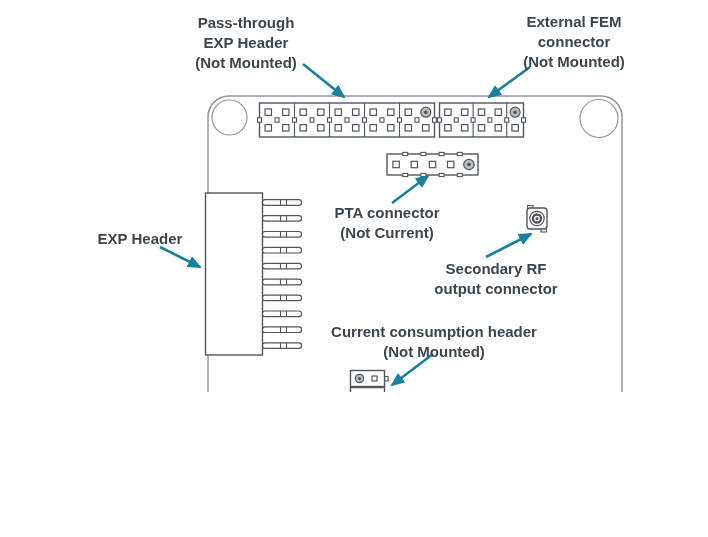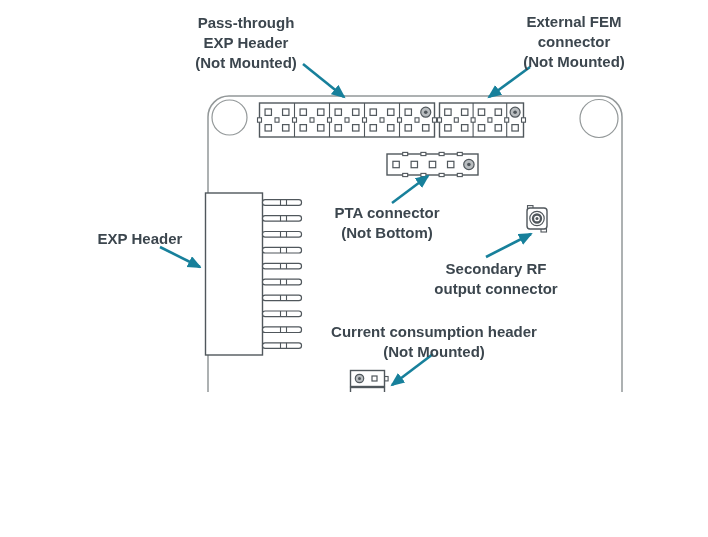--- a/index.html
+++ b/index.html
@@ -284,19 +284,19 @@
     <line class="arrow" marker-end="url(#ah)" x1="201" y1="493" x2="252" y2="451"></line>
   </svg>
 
   <div class="lbl" style="left:166px;top:13px;width:160px;">Pass-through
 EXP Header
 (Not Mounted)</div>
   <div class="lbl" style="left:494px;top:12px;width:160px;">External FEM
 connector
 (Not Mounted)</div>
   <div class="lbl" style="left:317px;top:203px;width:140px;">PTA connector
-(Not Bottom)</div>
+(Not Current)</div>
   <div class="lbl" style="left:85px;top:229px;width:110px;">EXP Header</div>
   <div class="lbl" style="left:418px;top:259px;width:156px;">Secondary RF
 output connector</div>
   <div class="lbl" style="left:319px;top:322px;width:230px;">Current consumption header
 (Not Mounted)</div>
 </div>
 
 </body></html>

